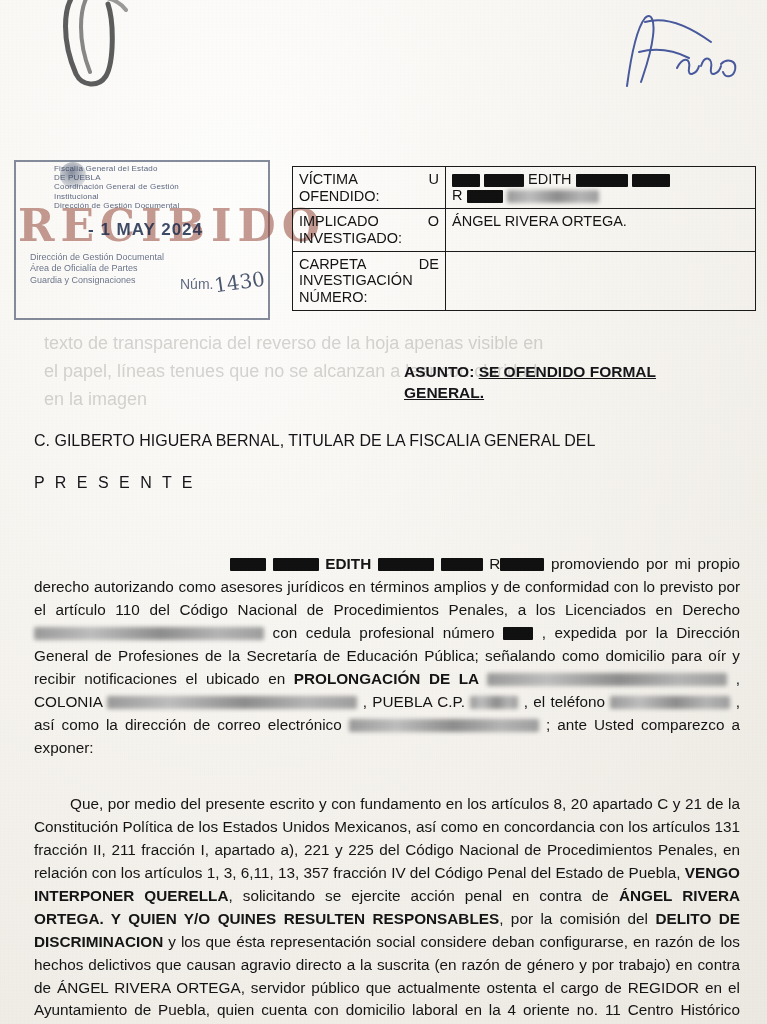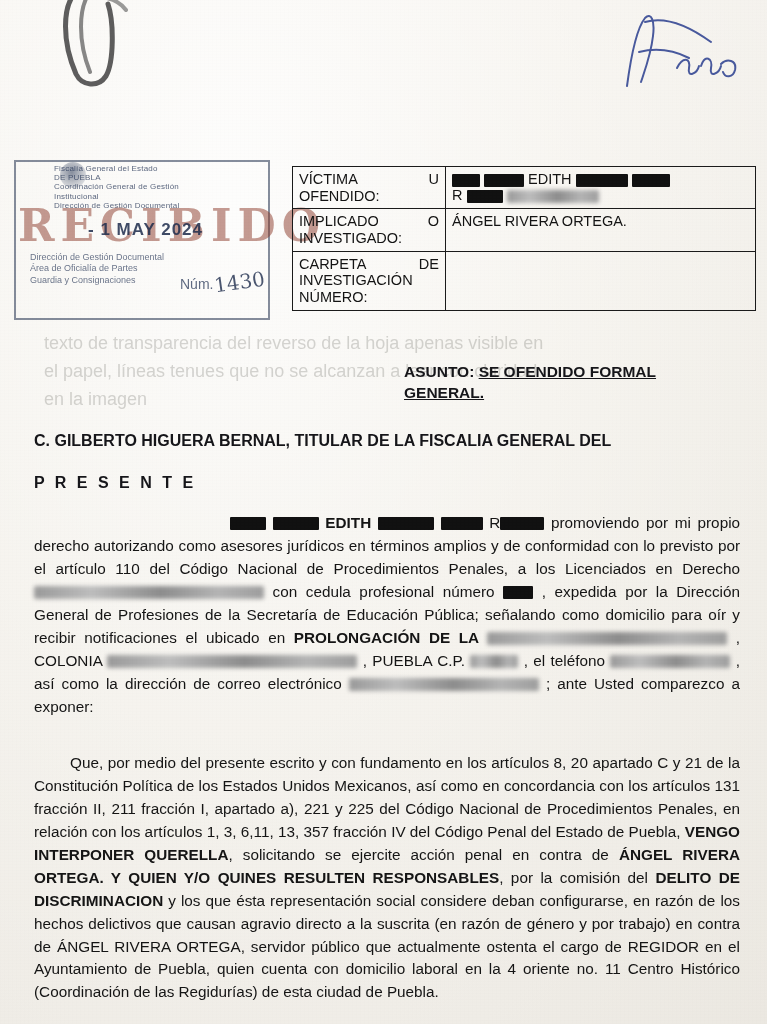--- a/index.html
+++ b/index.html
@@ -195,39 +195,40 @@
   }
   #asunto .u { text-decoration: underline; }
   
   #addressee {
     position: absolute;
     left: 34px;
     top: 430px;
     width: 704px;
     font-size: 16px;
     line-height: 1.42;
-    font-weight: 700;
+    font-weight: 400;
   }
   #presente {
     position: absolute;
     left: 34px;
     top: 474px;
     font-size: 16px;
-    font-weight: 700;
+    font-weight: 400;
     letter-spacing: 3px;
   }
   
   .para {
     position: absolute;
     width: 706px;
     left: 34px;
     font-size: 15.3px;
     line-height: 1.5;
     text-align: justify;
     color: #151515;
+    margin-top: 41px;
   }
   #para1 { top: 512px; text-indent: 196px; }
   #para2 { top: 752px; text-indent: 36px; }
   .b { font-weight: 700; }
   .u { text-decoration: underline; }
 </style>
 </head>
 <body>
 
 <div id="page">

